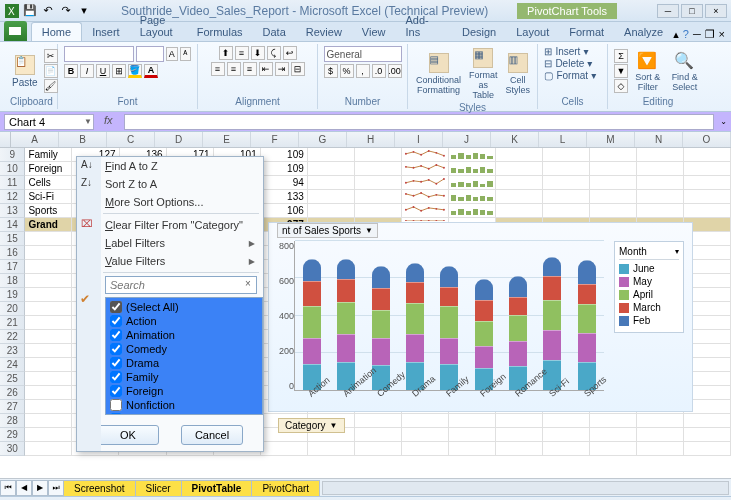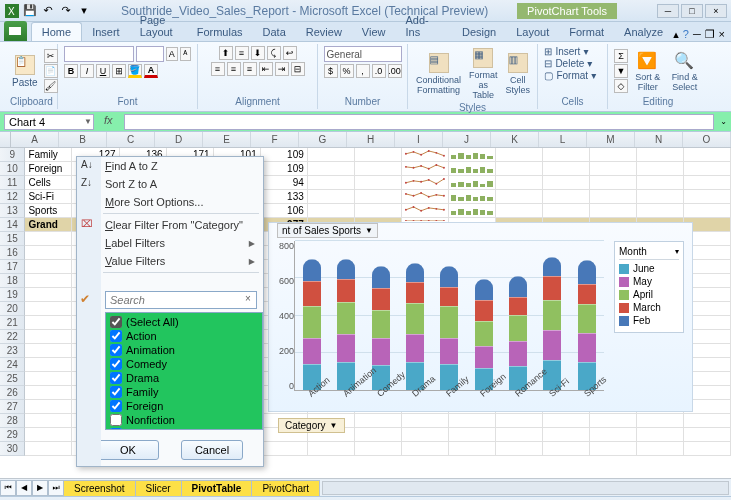--- a/index.html
+++ b/index.html
@@ -29,21 +29,21 @@
 .group-body { flex: 1; display: flex; align-items: center; gap: 4px; }
 .big-btn { display: flex; flex-direction: column; align-items: center; gap: 2px; padding: 2px; font-size: 10px; color: #3a5a80; }
 .big-btn .ic { width: 20px; height: 20px; background: #f0e0c0; border: 1px solid #d0c0a0; }
 .small-row { display: flex; flex-direction: column; gap: 1px; }
 .small-ctrl { display: flex; gap: 2px; font-size: 10px; align-items: center; }
 .fontbox { width: 70px; height: 16px; border: 1px solid #aac; background: #fff; font-size: 10px; padding: 0 2px; }
 .tiny { width: 14px; height: 14px; border: 1px solid #bbb; font-size: 9px; display: inline-flex; align-items: center; justify-content: center; background: #f8f8f8; }
 .insert-item { font-size: 10px; color: #3a5a80; display: flex; align-items: center; gap: 3px; }
 
 
-.fbar { height: 20px; border-bottom: 1px solid #b5c9dc; display: flex; align-items: center; background: #86efac; }
+.fbar { height: 20px; border-bottom: 1px solid #b5c9dc; display: flex; align-items: center; background: #c4b5fd; }
 .namebox { width: 90px; height: 16px; border: 1px solid #aac; background: #fff; margin: 0 4px; padding: 0 4px; font-size: 11px; }
 .fx { width: 16px; height: 16px; font-style: italic; color: #555; margin: 0 4px; }
 .formula-input { flex: 1; height: 16px; border: 1px solid #aac; background: #fff; margin-right: 6px; }
 
 
 .grid-area { position: relative; height: 346px; overflow: hidden; background: #fff; }
 .colheads { display: flex; height: 16px; background: linear-gradient(#f0f4f8, #e0e8f0); border-bottom: 1px solid #c0c8d0; }
 .rowcorn { width: 26px; border-right: 1px solid #c0c8d0; }
 .colh { width: 48px; border-right: 1px solid #d0d8e0; text-align: center; font-size: 10px; color: #555; line-height: 16px; }
 .rows { position: relative; }
@@ -59,25 +59,25 @@
 .spark-bars { position: absolute; inset: 2px; display: flex; align-items: flex-end; gap: 2px; }
 .spark-bars span { flex: 1; background: #8db060; }
 
 
 .ctxmenu { position: absolute; left: 76px; top: 24px; width: 188px; background: #f8fafc; border: 1px solid #a0b4c8; box-shadow: 2px 2px 6px rgba(0,0,0,0.25); z-index: 100; }
 .ctxmenu .iconcol { position: absolute; left: 0; top: 0; bottom: 0; width: 24px; background: #e8f0f8; }
 .ctx-item { position: relative; padding: 3px 8px 3px 28px; font-size: 11px; color: #333; display: flex; align-items: center; }
 .ctx-sep { height: 1px; background: #d0d8e0; margin: 2px 4px 2px 26px; }
 .ctx-arrow { margin-left: auto; font-size: 8px; color: #666; }
 .ctx-icon { position: absolute; left: 4px; width: 16px; height: 14px; font-size: 10px; }
-.searchbox { margin: 18px 6px 3px 28px; position: relative; }
+.searchbox { margin: 3px 6px 3px 28px; position: relative; }
 .searchbox input { width: 100%; height: 18px; border: 1px solid #8aa8c8; padding: 0 16px 0 4px; font-size: 11px; font-style: italic; color: #888; }
 .search-x { position: absolute; right: 2px; top: 2px; width: 14px; height: 14px; font-size: 10px; color: #666; text-align: center; }
 .checkmark { position: absolute; left: 80px; top: 160px; color: #d08030; font-size: 12px; z-index: 101; }
-.checklist { margin: 0 0 4px 28px; border: 1px solid #8aa8c8; background: #22c55e; max-height: 118px; overflow: auto; padding: 2px; }
+.checklist { margin: 0 0 4px 28px; border: 1px solid #8aa8c8; background: #3b82f6; max-height: 118px; overflow: auto; padding: 2px; }
 .check-item { display: flex; align-items: center; gap: 4px; font-size: 11px; padding: 1px 2px; }
 .check-item input { width: 12px; height: 12px; }
 .ctxbtns { display: flex; justify-content: center; gap: 22px; padding: 6px; }
 .ctxbtns button { width: 62px; height: 20px; border: 1px solid #8aa8c8; background: linear-gradient(#f8fcff,#e0ecf8); border-radius: 3px; font-size: 11px; }
 
 
 .chart-panel { position: absolute; left: 268px; top: 90px; width: 425px; height: 190px; background: linear-gradient(#f8fbff,#e8f4ff); border: 1px solid #c8d8e8; z-index: 50; }
 .chart-title-drop { position: absolute; left: 8px; top: 0; font-size: 10px; border: 1px solid #c0c0c0; padding: 1px 4px; background: #f0f4f8; display:flex; align-items:center; gap:4px; }
 .chart-body { position: absolute; left: 25px; top: 18px; width: 310px; height: 150px; }
 .yaxis { position: absolute; left: -22px; top: 0; bottom: 0; width: 22px; display: flex; flex-direction: column; justify-content: space-between; font-size: 9px; color: #555; text-align: right; }

